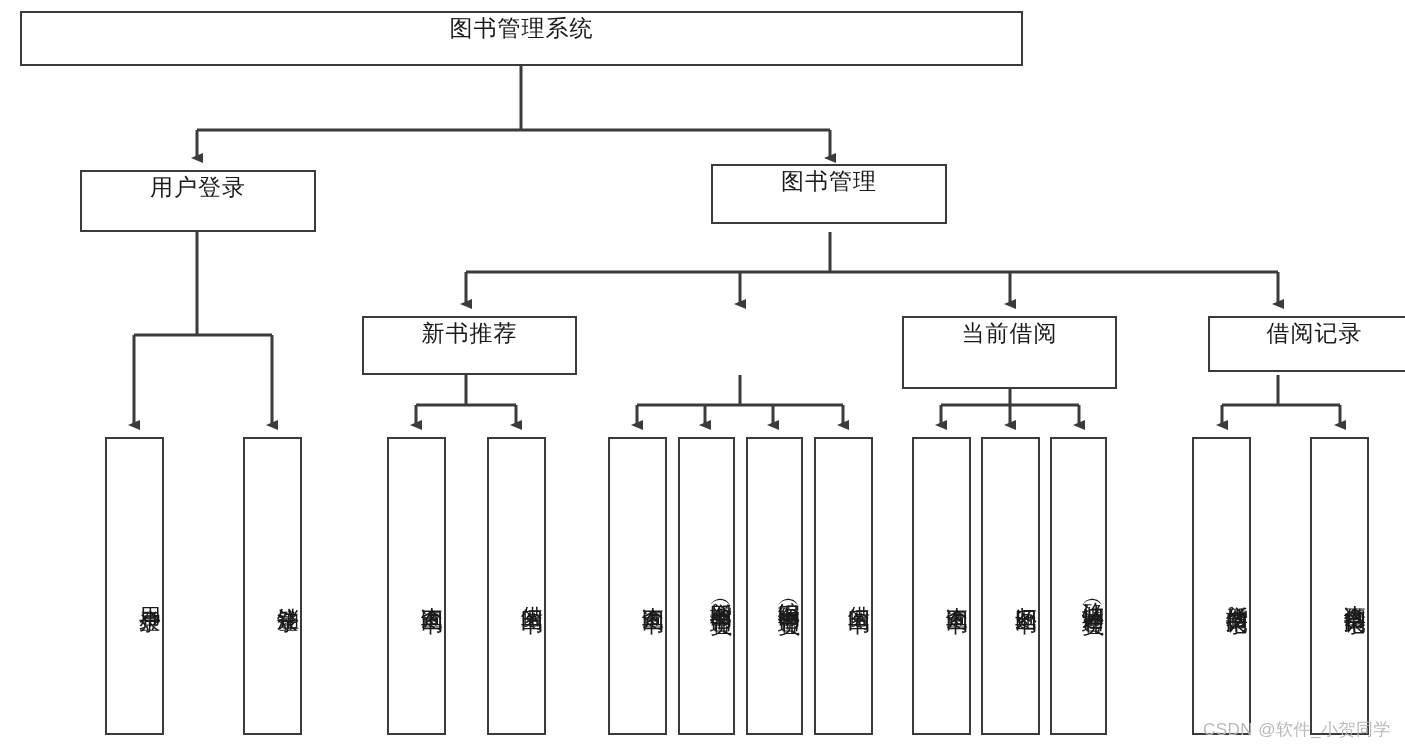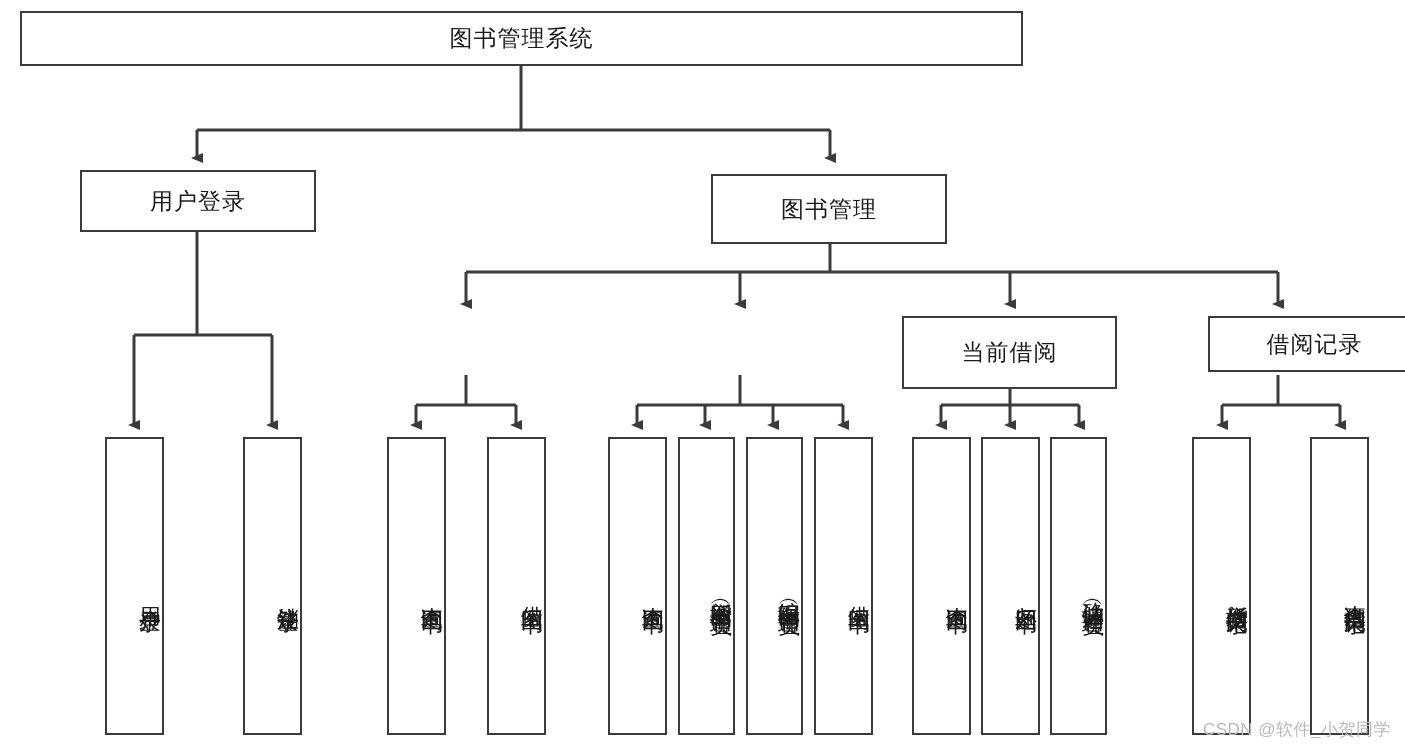--- a/index.html
+++ b/index.html
@@ -25,21 +25,21 @@
     width: 1405px;
     height: 747px;
     pointer-events: none;
   }
   .node {
     position: absolute;
     box-sizing: border-box;
     border: 2px solid #3b3b3b;
     background: #ffffff;
     display: flex;
-    align-items: center;
+    align-items: flex-start;
     justify-content: center;
     color: #1a1a1a;
   }
   .node.horiz {
     font-size: 23px;
     letter-spacing: 1px;
   }
   .node.vert {
     writing-mode: vertical-rl;
     text-orientation: upright;
@@ -120,24 +120,27 @@
     </g>
   </svg>
 
   <div class="node horiz" style="left:20px; top:11px; width:1003px; height:55px;">
     <span>图书管理系统</span>
   </div>
 
   <div class="node horiz" style="left:80px; top:170px; width:236px; height:62px;">
     <span>用户登录</span>
   </div>
-  <div class="node horiz" style="left:711px; top:174px; width:236px; height:70px;">
+  <div class="node horiz" style="left:711px; top:164px; width:236px; height:60px;">
     <span>图书管理</span>
   </div>
 
+  <div class="node horiz" style="left:362px; top:316px; width:215px; height:59px;">
+    <span>新书推荐</span>
+  </div>
   <div class="node horiz" style="left:902px; top:316px; width:215px; height:73px;">
     <span>当前借阅</span>
   </div>
   <div class="node horiz" style="left:1172px; top:316px; width:213px; height:56px;margin-left:36px;">
     <span>借阅记录</span>
   </div>
 
   <div class="node vert" style="left:105px; top:437px; width:59px; height:298px;">
     <span class="vlabel">用户登录</span>
   </div>

